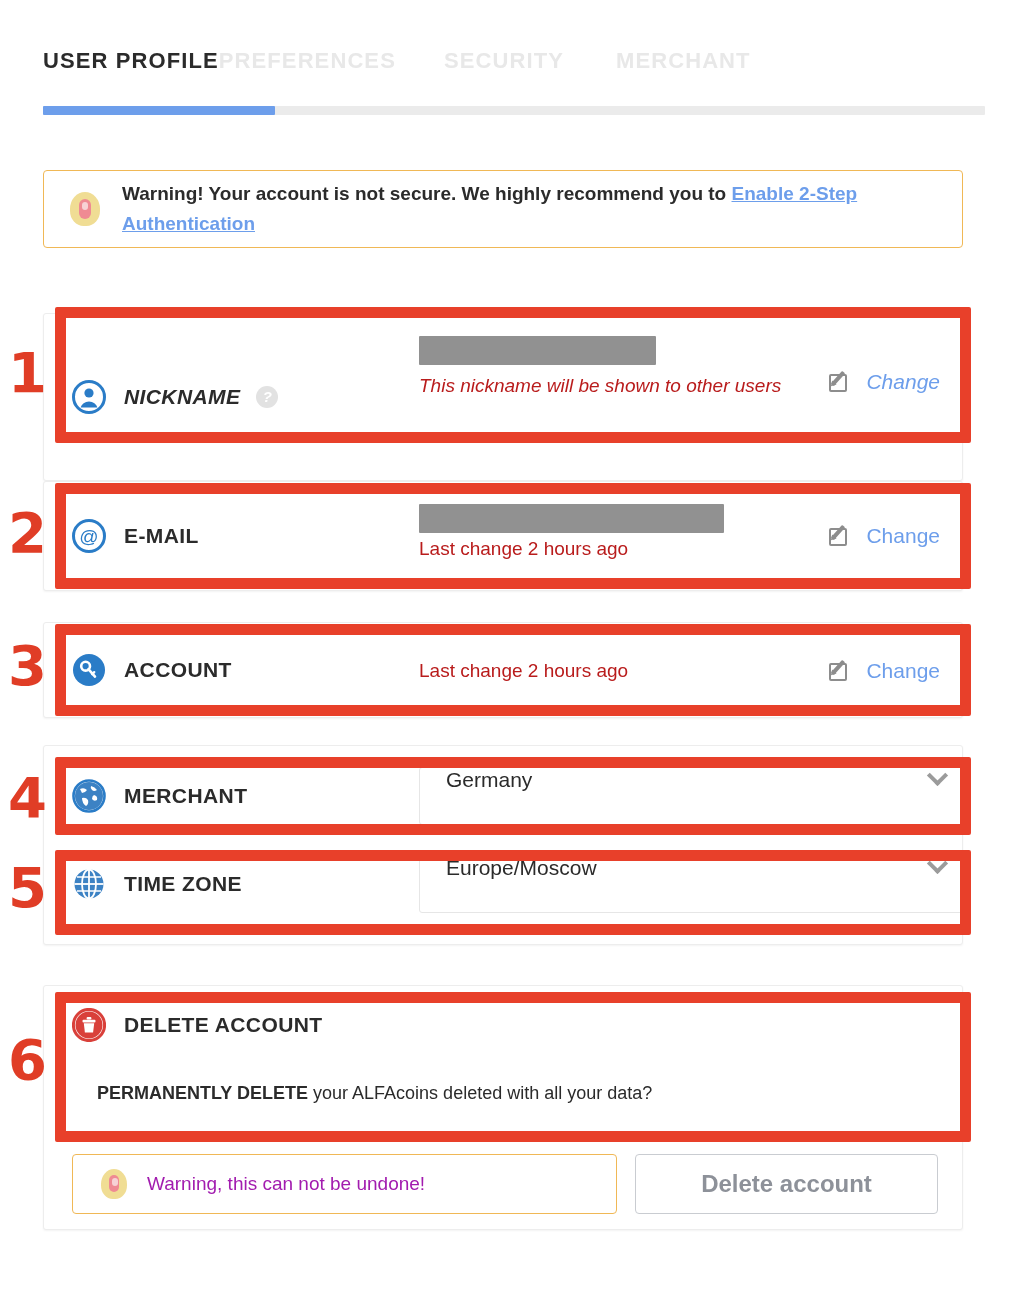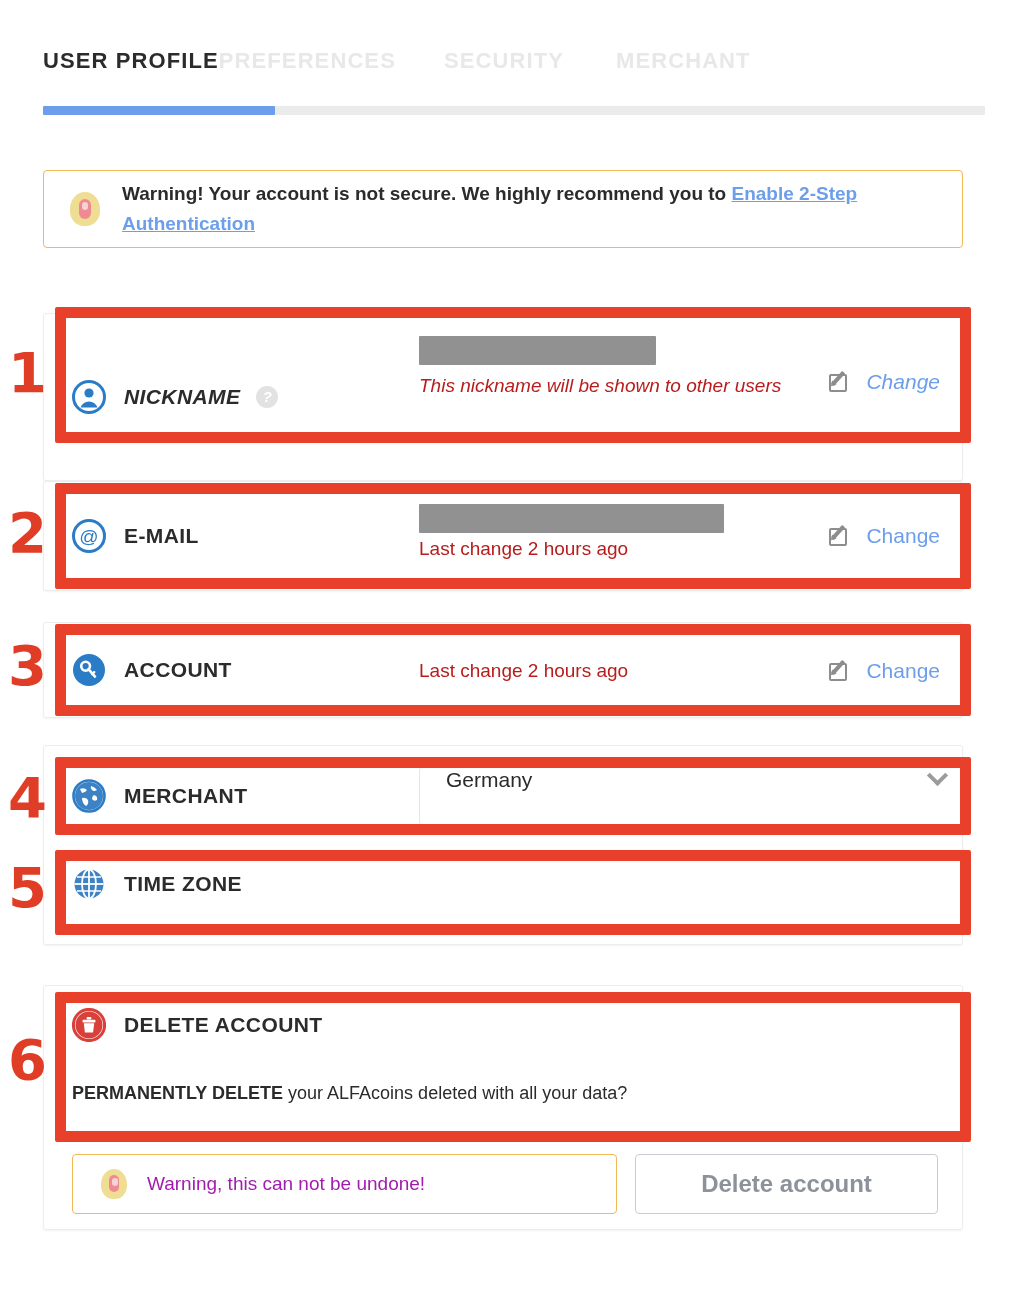--- a/index.html
+++ b/index.html
@@ -142,21 +142,21 @@
     display: flex; align-items: center;
   }
   .del-title {
     font-size: 21px; font-weight: bold; color: #2b2b2b;
     letter-spacing: 0.4px; margin-left: 18px;
   }
   .del-body {
     position: absolute; left: 28px; top: 92px; width: 860px;
     font-size: 18px; color: #2b2b2b; line-height: 30px;
   }
-  .del-body b { font-weight: bold; }
+  .del-body b { font-weight: bold; margin-left: 25px; }
   .del-footer {
     position: absolute; left: 28px; top: 168px; width: 866px; height: 60px;
     display: flex; align-items: center; gap: 18px;
   }
   .del-warn {
     width: 545px; height: 60px; border: 1px solid #f0b856; border-radius: 4px;
     display: flex; align-items: center; padding-left: 28px; background: #fff;
   }
   .del-warn .wt { font-size: 19px; color: #a21caf; margin-left: 20px; }
   .del-warn .warn-ico { width: 26px; height: 30px; margin-right: 0; }
@@ -310,20 +310,24 @@
       <div class="icowrap">
         <svg class="isvg" width="34" height="34" viewBox="0 0 34 34">
           <circle cx="17" cy="17" r="14.5" fill="#3c82c4"></circle>
           <ellipse cx="17" cy="17" rx="7" ry="14.5" fill="none" stroke="#ffffff" stroke-width="1.8"></ellipse>
           <path d="M2.5 17 H31.5" stroke="#ffffff" stroke-width="1.8"></path>
           <path d="M5 10 H29 M5 24 H29" stroke="#ffffff" stroke-width="1.4"></path>
           <path d="M17 2.5 V31.5" stroke="#ffffff" stroke-width="1.8"></path>
         </svg>
       </div>
       <div class="rowlabel">TIME ZONE</div>
+      <div class="selectbox">
+        <div class="selval">Europe/Moscow</div>
+        <div class="chev"></div>
+      </div>
     </div>
   </div>
   <div class="annbox" style="left:55px;top:757px;width:916px;height:78px;"></div>
   <div class="annnum" style="left:8px;top:770px;">4</div>
   <div class="annbox" style="left:55px;top:850px;width:916px;height:85px;"></div>
   <div class="annnum" style="left:8px;top:860px;">5</div>
 
   <div class="card delcard">
     <div class="del-head">
       <div>

